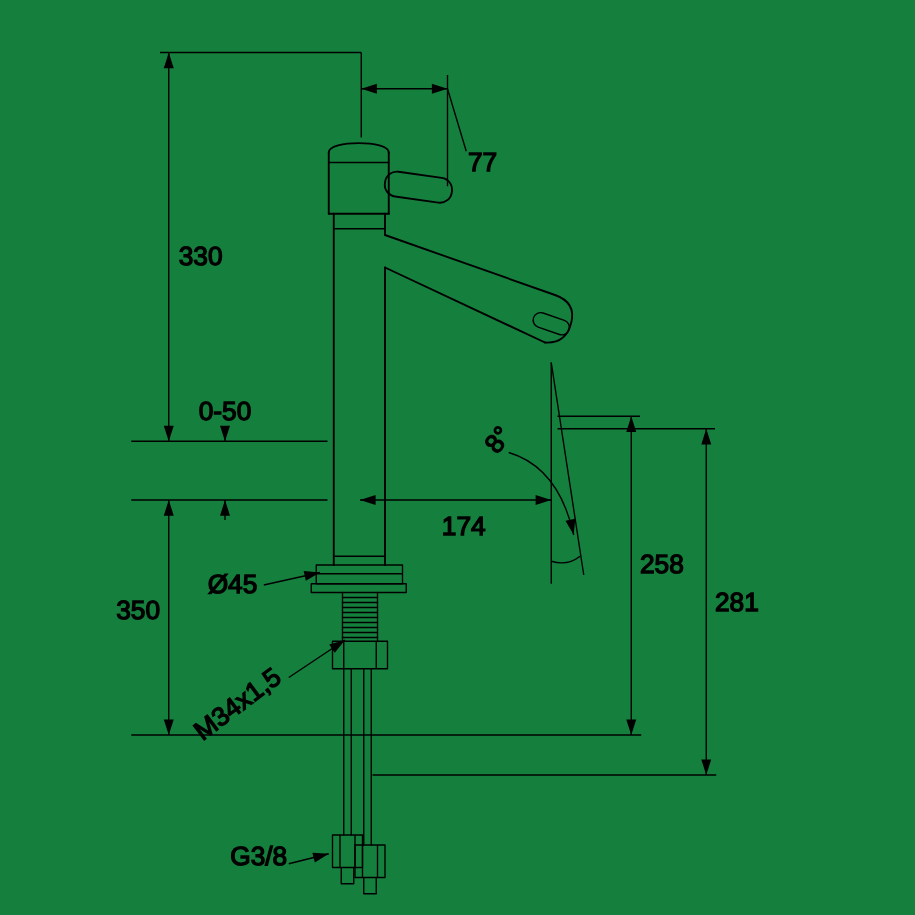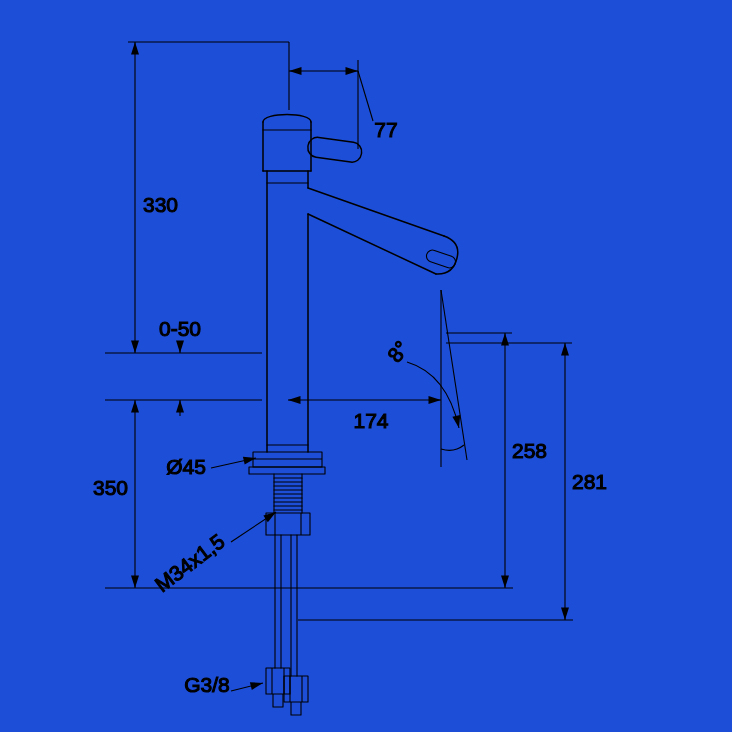--- a/index.html
+++ b/index.html
@@ -4,21 +4,21 @@
 <style>
   html, body {
     margin: 0;
     padding: 0;
     background: #ffffff;
   }
   .canvas {
     position: relative;
     width: 732px;
     height: 732px;
-    background: #1d4ed8;
+    background: #15803d;
     overflow: hidden;
   }
   svg text {
     font-family: "Liberation Sans", sans-serif;
     font-size: 21px;
     fill: #000000;
   }
   .outline {
     fill: none;
     stroke: #000000;

